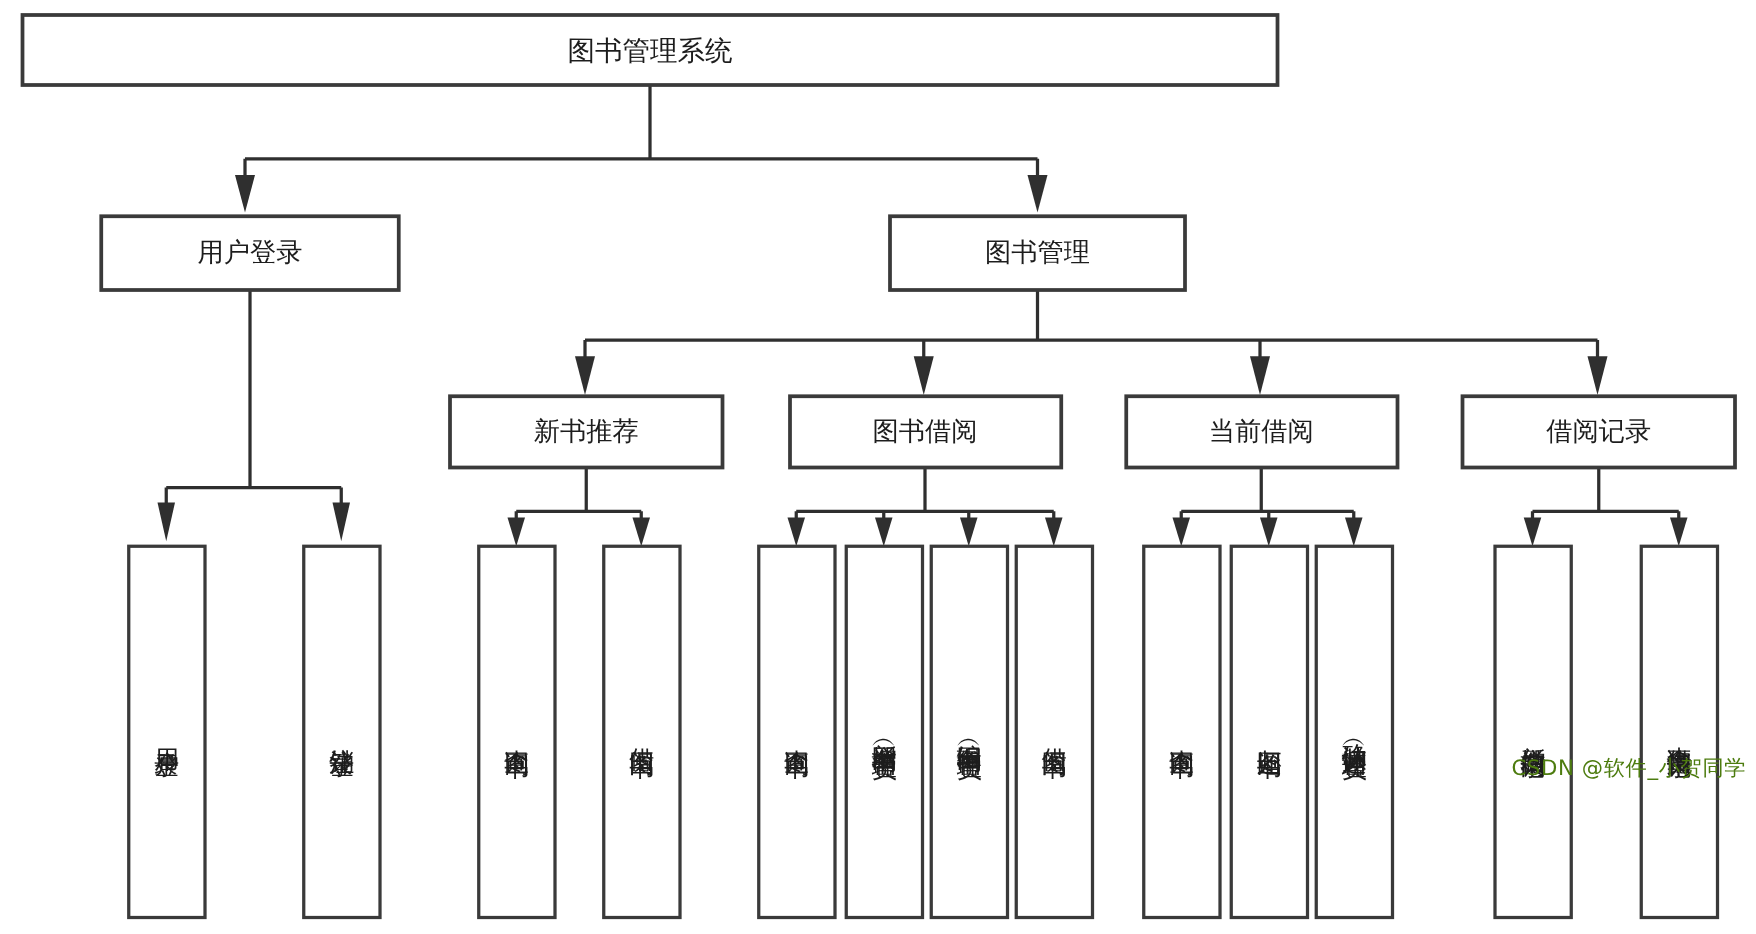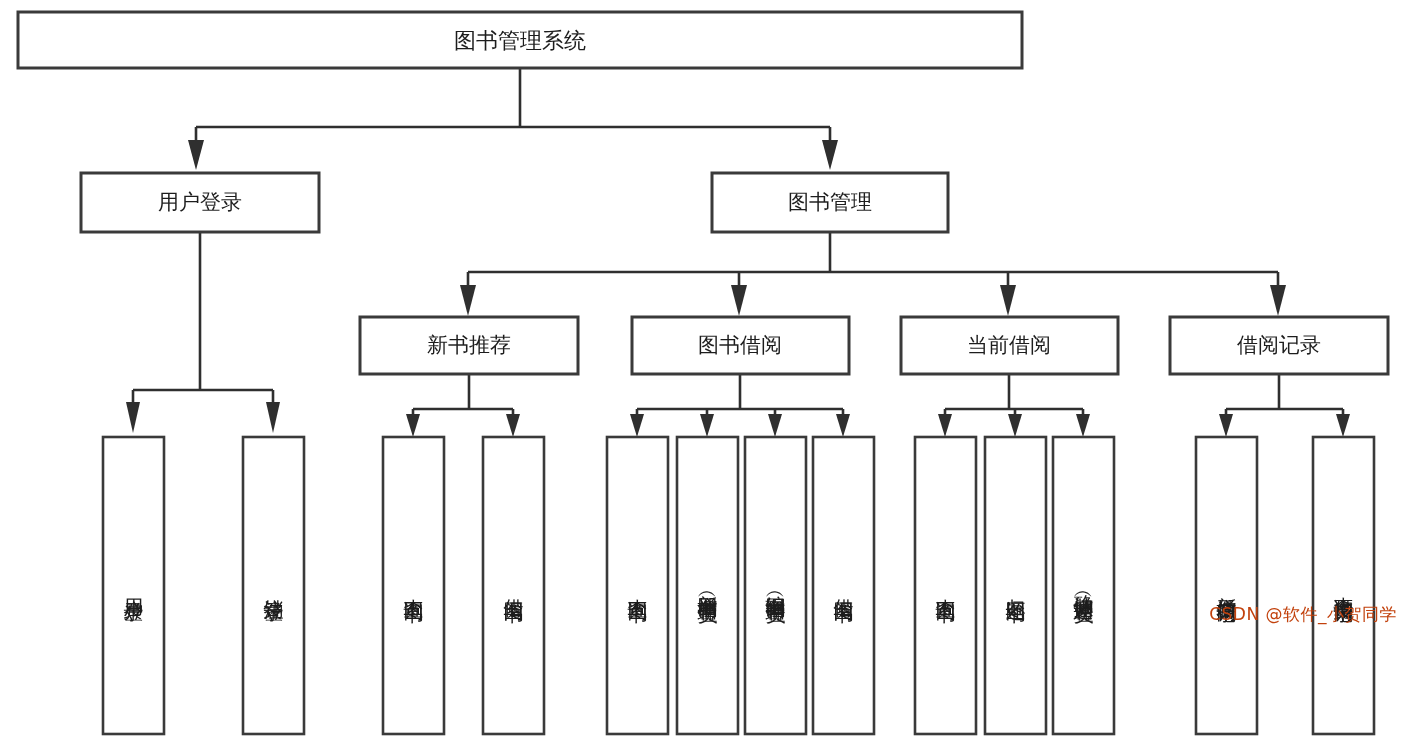--- a/index.html
+++ b/index.html
@@ -71,21 +71,21 @@
     align-items: center;
     justify-content: center;
     pointer-events: none;
   }
   #watermark {
     position: absolute;
     right: 8px;
     bottom: 3px;
     font-family: "DejaVu Sans", "Liberation Sans", sans-serif;
     font-size: 17px;
-    color: #c2410c;
+    color: #4d7c0f;
     letter-spacing: 0.5px;
     white-space: nowrap;
   }
 </style>
 </head>
 <body>
 
 <div id="diagram-root">
 
   <svg id="diagram-svg" viewBox="0 0 1405 747">

